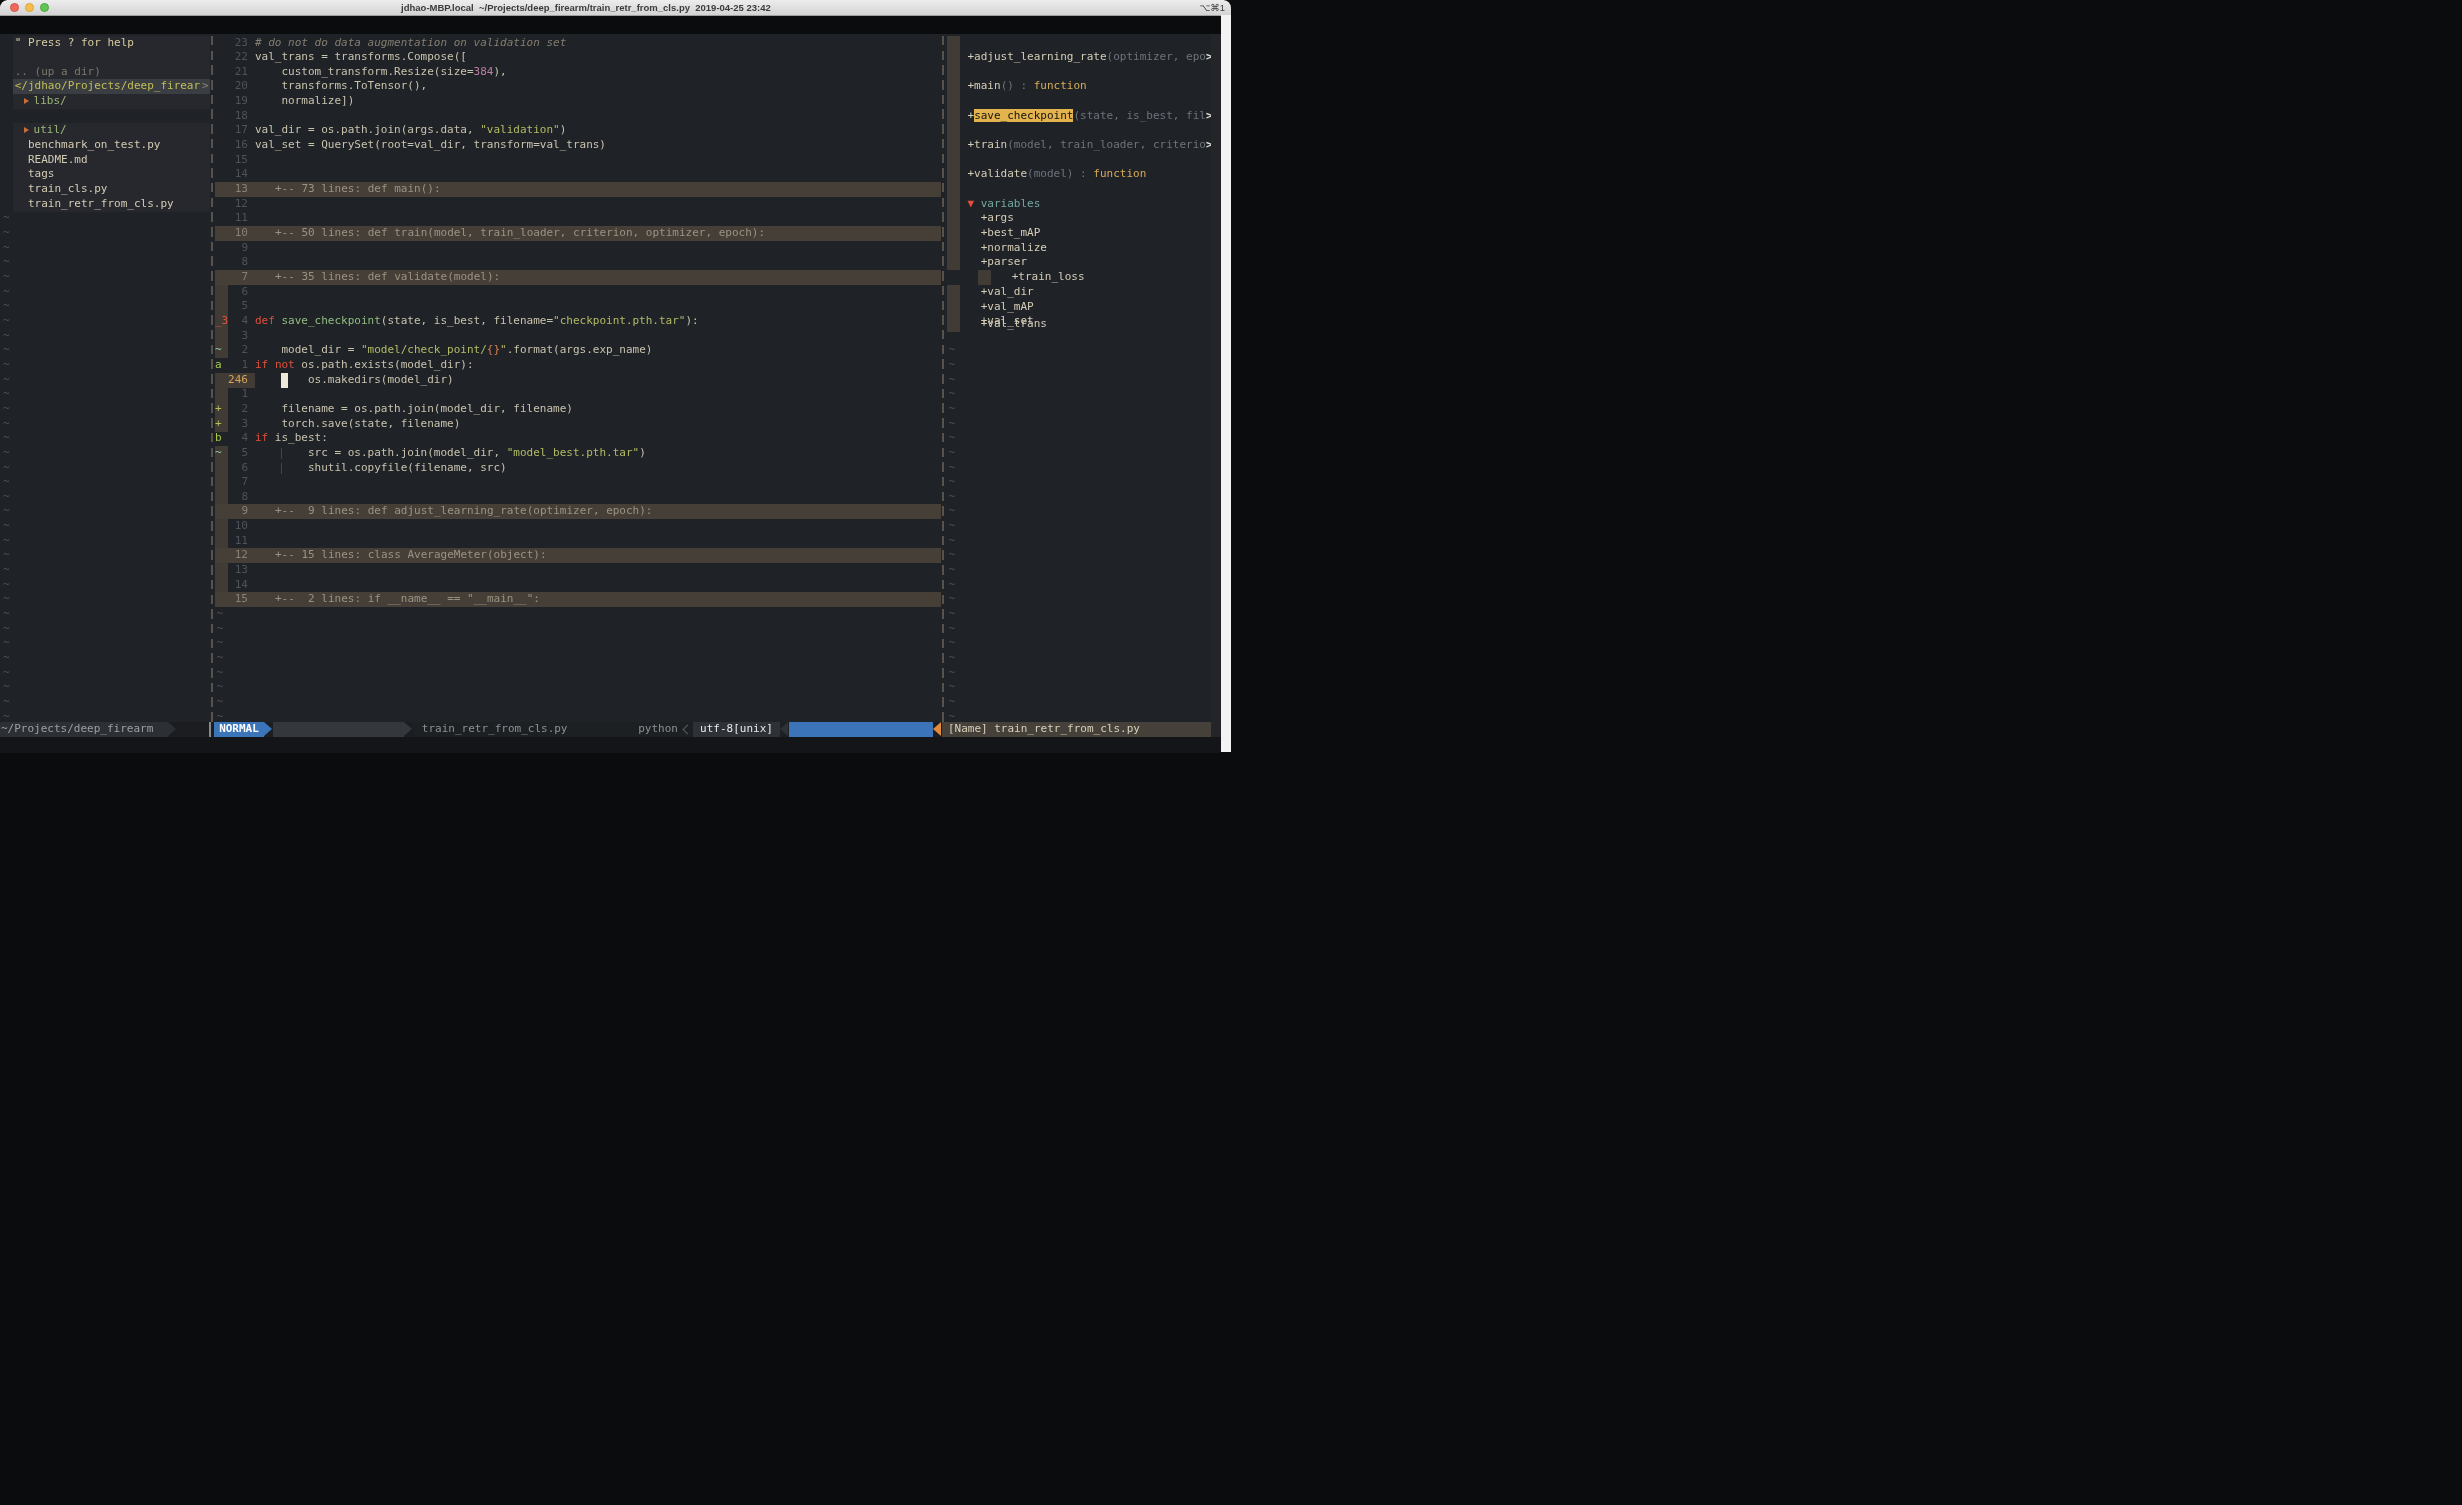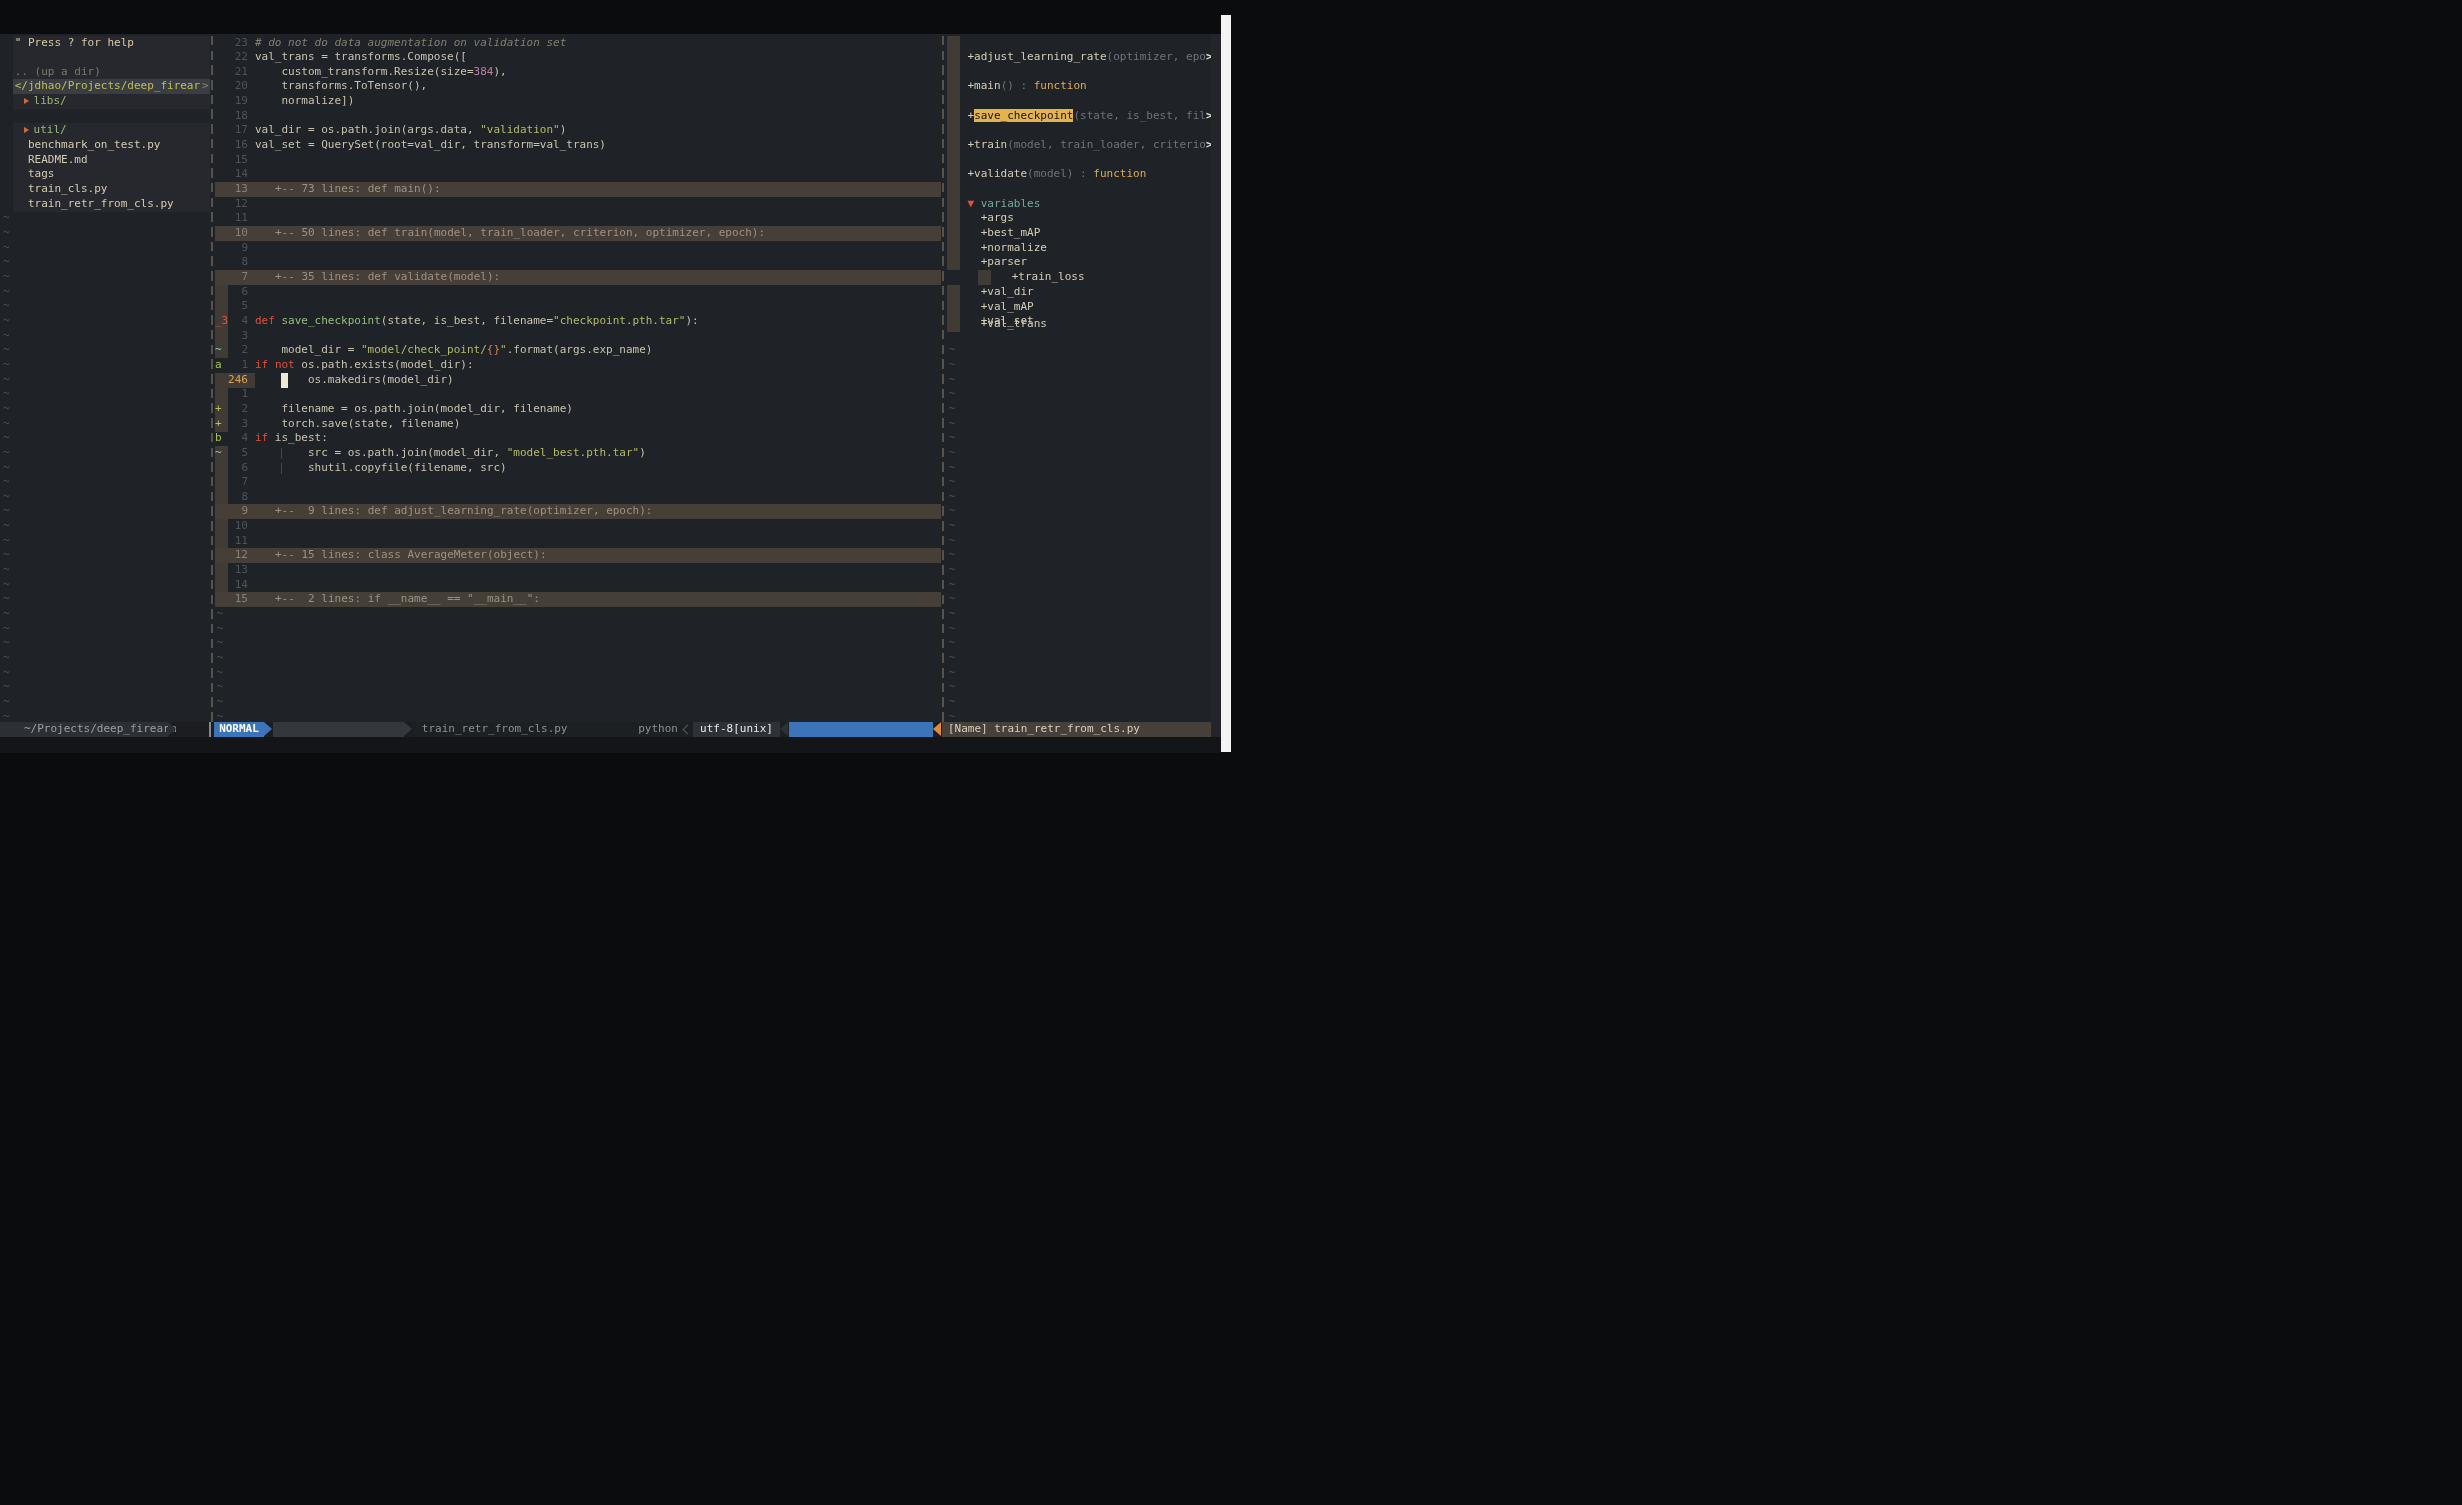--- a/index.html
+++ b/index.html
@@ -62,21 +62,21 @@
   .tstrip{position:absolute;left:0;top:0;width:13px;height:14.7px;background:#403b35;}
   .ttext{position:absolute;left:20.5px;top:0;white-space:pre;}
   .tok-tag{color:#d5cdb6;} .tok-gray{color:#6e737b;} .tok-gold{color:#d9ac56;} .tok-teal{color:#74aaa2;}
   .tok-hl{color:#15130e;background:#e3b44e;}
   .tok-trunc{color:#e8e4da;font-weight:bold;}
   .tok-varrow{color:#e0503c;}
   
   #statusline{position:absolute;left:0;top:722px;width:1221px;height:14.7px;background:#1b1d20;}
   .seg{position:absolute;top:0;height:14.7px;line-height:14.7px;white-space:pre;}
   .tri{position:absolute;top:0;width:0;height:0;border-top:7.3px solid transparent;border-bottom:7.3px solid transparent;}
-  #seg-nerd{left:0;width:168px;background:#2c2f33;color:#9aa0a6;padding-left:24px;box-sizing:border-box;}
+  #seg-nerd{left:0;width:168px;background:#2c2f33;color:#9aa0a6;padding-left:1px;box-sizing:border-box;}
   #tri-nerd{left:168px;border-left:8.8px solid #2c2f33;}
   #sl-divider{position:absolute;left:209px;top:0;width:2.2px;height:14.7px;background:#88898b;}
   #seg-mode{left:214px;width:50px;background:#3b74b8;color:#ffffff;font-weight:bold;text-align:center;}
   #tri-mode{left:264px;border-left:8.8px solid #3b74b8;}
   #seg-branch{left:273px;width:131px;background:#34373c;color:#ccd1d6;padding-left:7.3px;box-sizing:border-box;}
   #tri-branch{left:404px;border-left:8.8px solid #34373c;}
   #seg-file{left:413px;width:376px;background:#1d2023;color:#8a9096;}
   #sl-filename{position:absolute;left:8.8px;top:0;}
   #sl-filetype{position:absolute;right:111px;top:0;}
   #chev-ft{position:absolute;left:684px;top:3.7px;width:5.9px;height:5.9px;border-left:1.5px solid #565b61;border-bottom:1.5px solid #565b61;transform:rotate(45deg);}
@@ -89,20 +89,27 @@
   
   #cmdline{position:absolute;left:0;top:737px;width:1221px;height:16px;background:#141519;}
   
   #scrollbar{position:absolute;left:1221px;top:15.4px;width:10.3px;height:737px;background:#f3f3f3;}
 </style>
 </head>
 <body>
 
 <div id="screen">
 
+  <div id="titlebar">
+    <span id="tl-close" class="tl"></span>
+    <span id="tl-min" class="tl"></span>
+    <span id="tl-zoom" class="tl"></span>
+    <span id="title-text">jdhao-MBP.local  ~/Projects/deep_firearm/train_retr_from_cls.py  2019-04-25 23:42</span>
+    <span id="title-shortcut">⌥⌘1</span>
+  </div>
 
 
   <div id="main">
     <div id="nerdtree" class="win">
         <div class="row" style="top: 1.5px;"><span class="nblock"></span><span class="ntext n-help">" Press ? for help</span></div>
         <div class="row" style="top: 16px;"><span class="nblock"></span></div>
         <div class="row" style="top: 31px;"><span class="nblock"></span><span class="ntext n-muted">.. (up a dir)</span></div>
         <div class="row" style="top: 45px;"><span class="nblock ncursor"></span><span class="ntext n-path">&lt;/jdhao/Projects/deep_firear</span><span class="ntrunc">&gt;</span></div>
         <div class="row" style="top: 60px;"><span class="nblock"></span><span class="ntext"><span> </span><span class="tri-dir"></span><span class="n-dir">libs/</span></span></div>
         <div class="row" style="top: 75px; margin-top: 18px;"><span class="nblock"></span><span class="ntext"><span> </span><span class="tri-dir"></span><span class="n-dir">model/</span></span></div>

